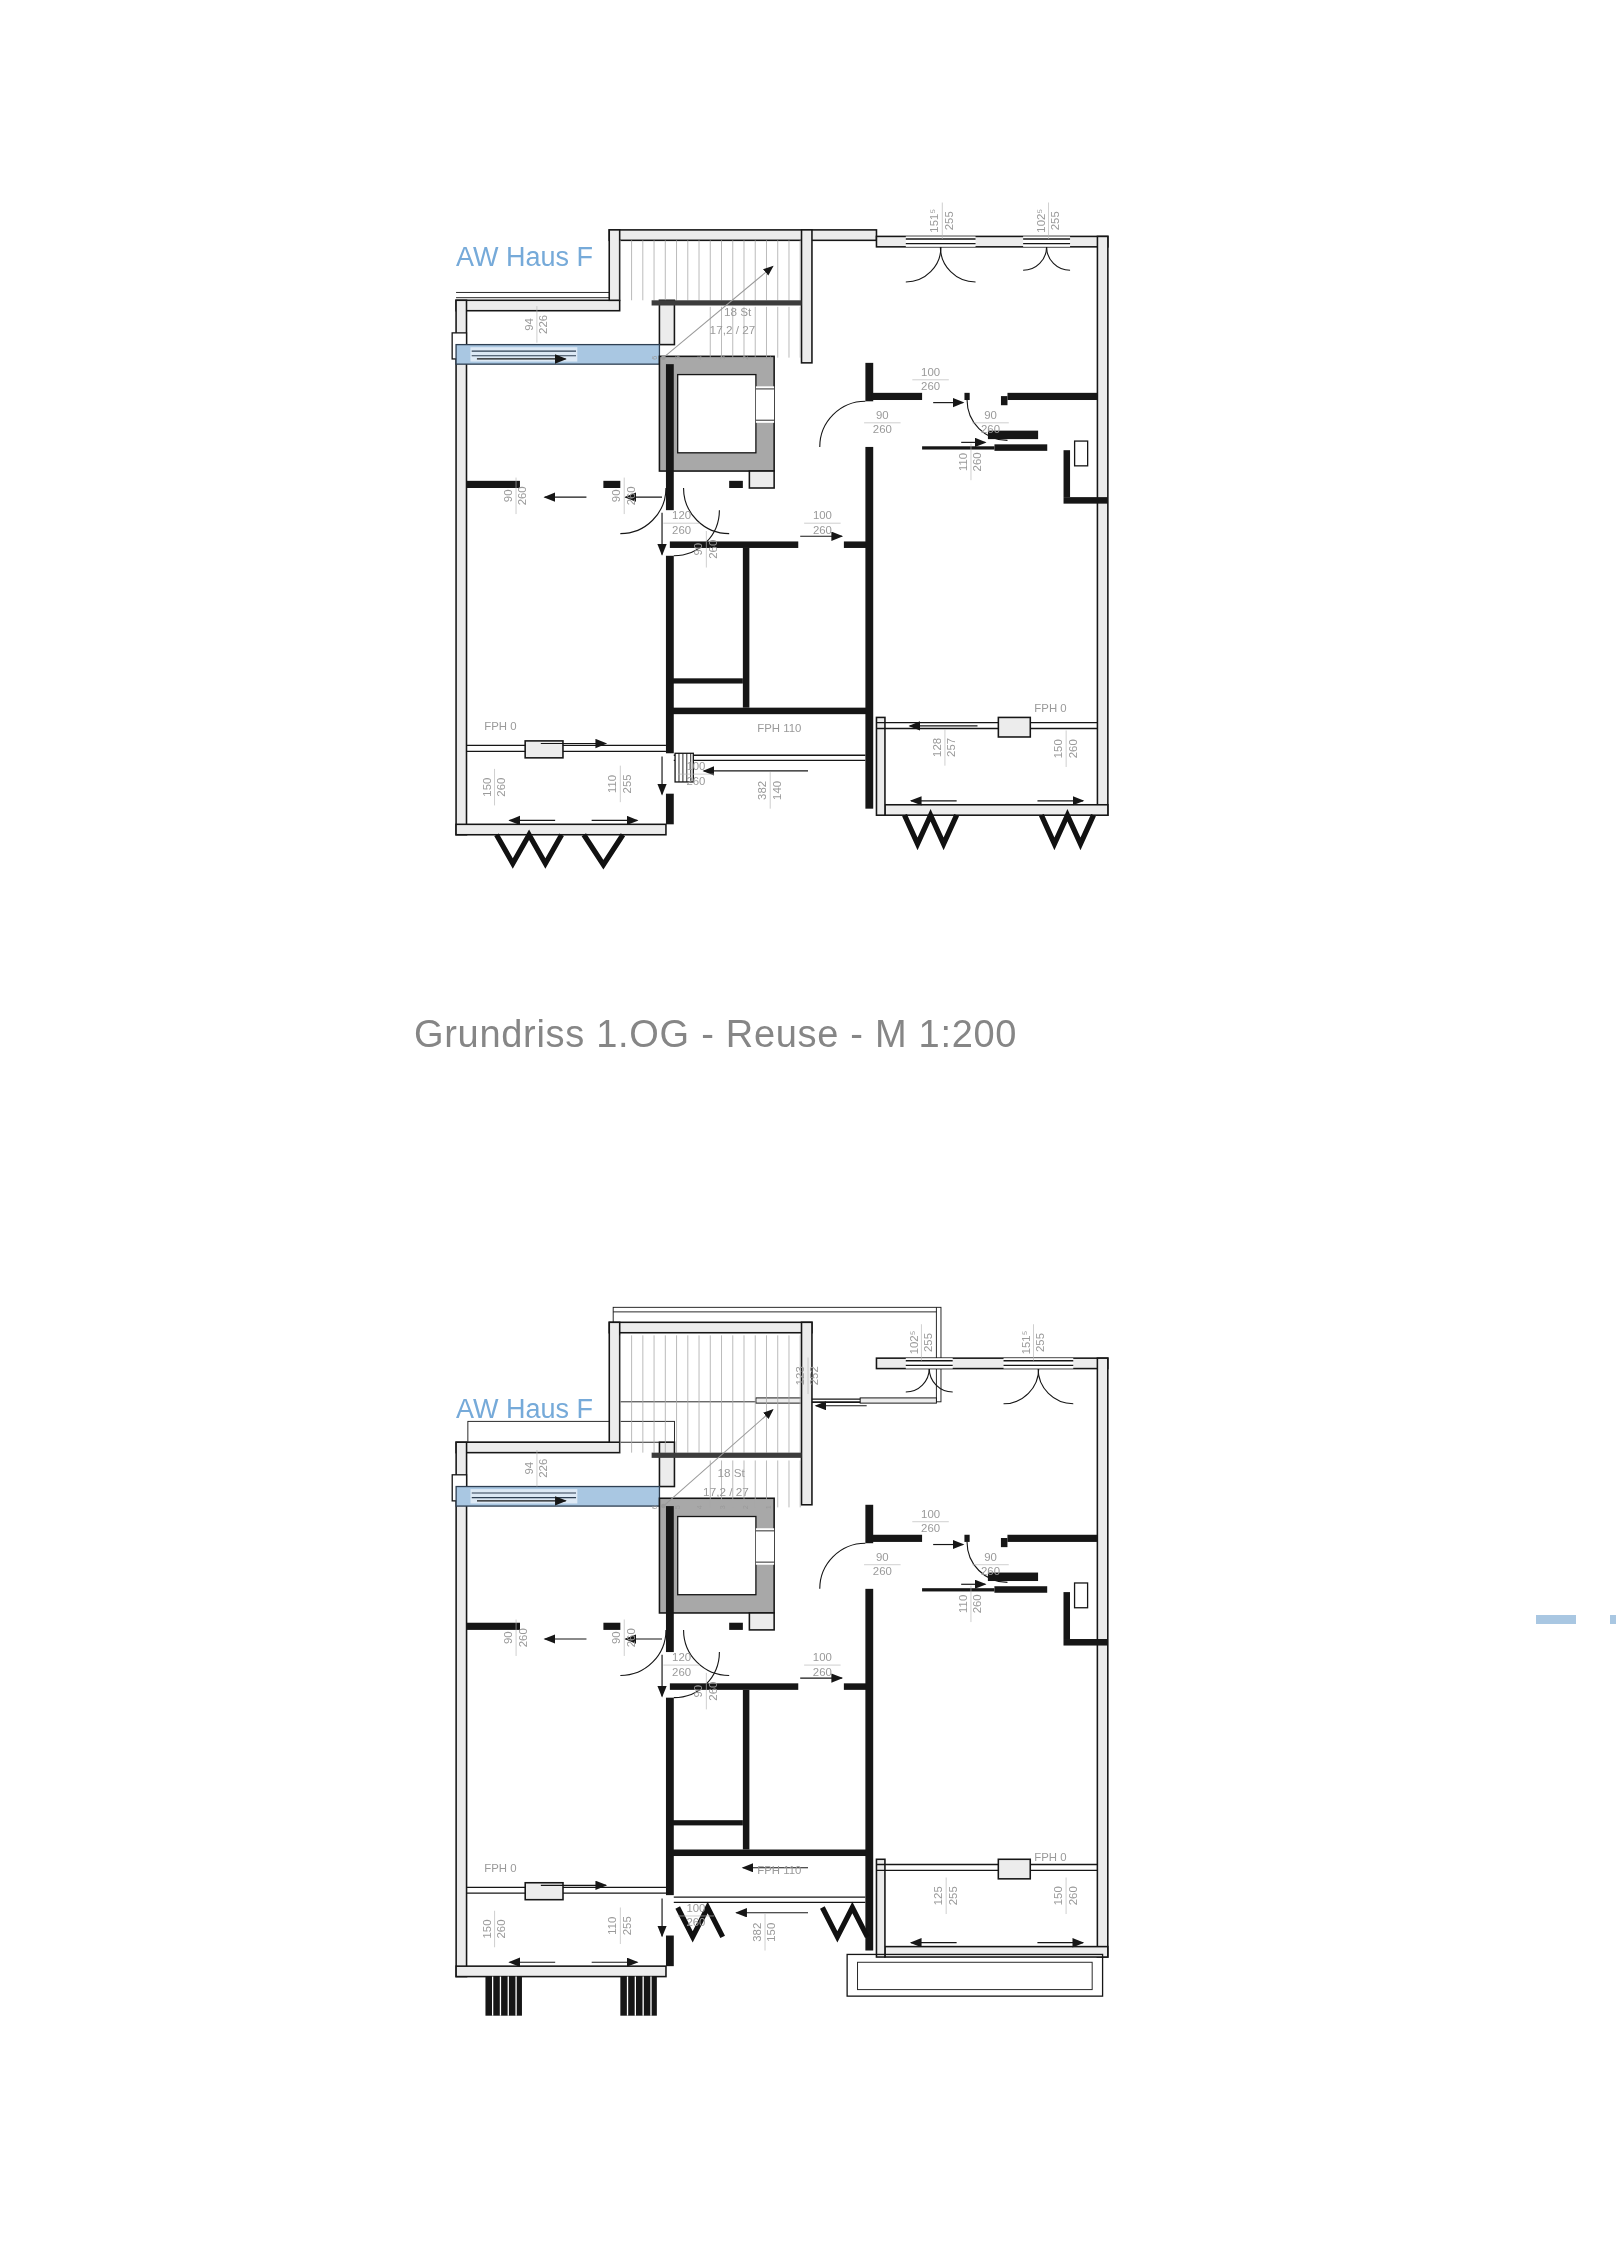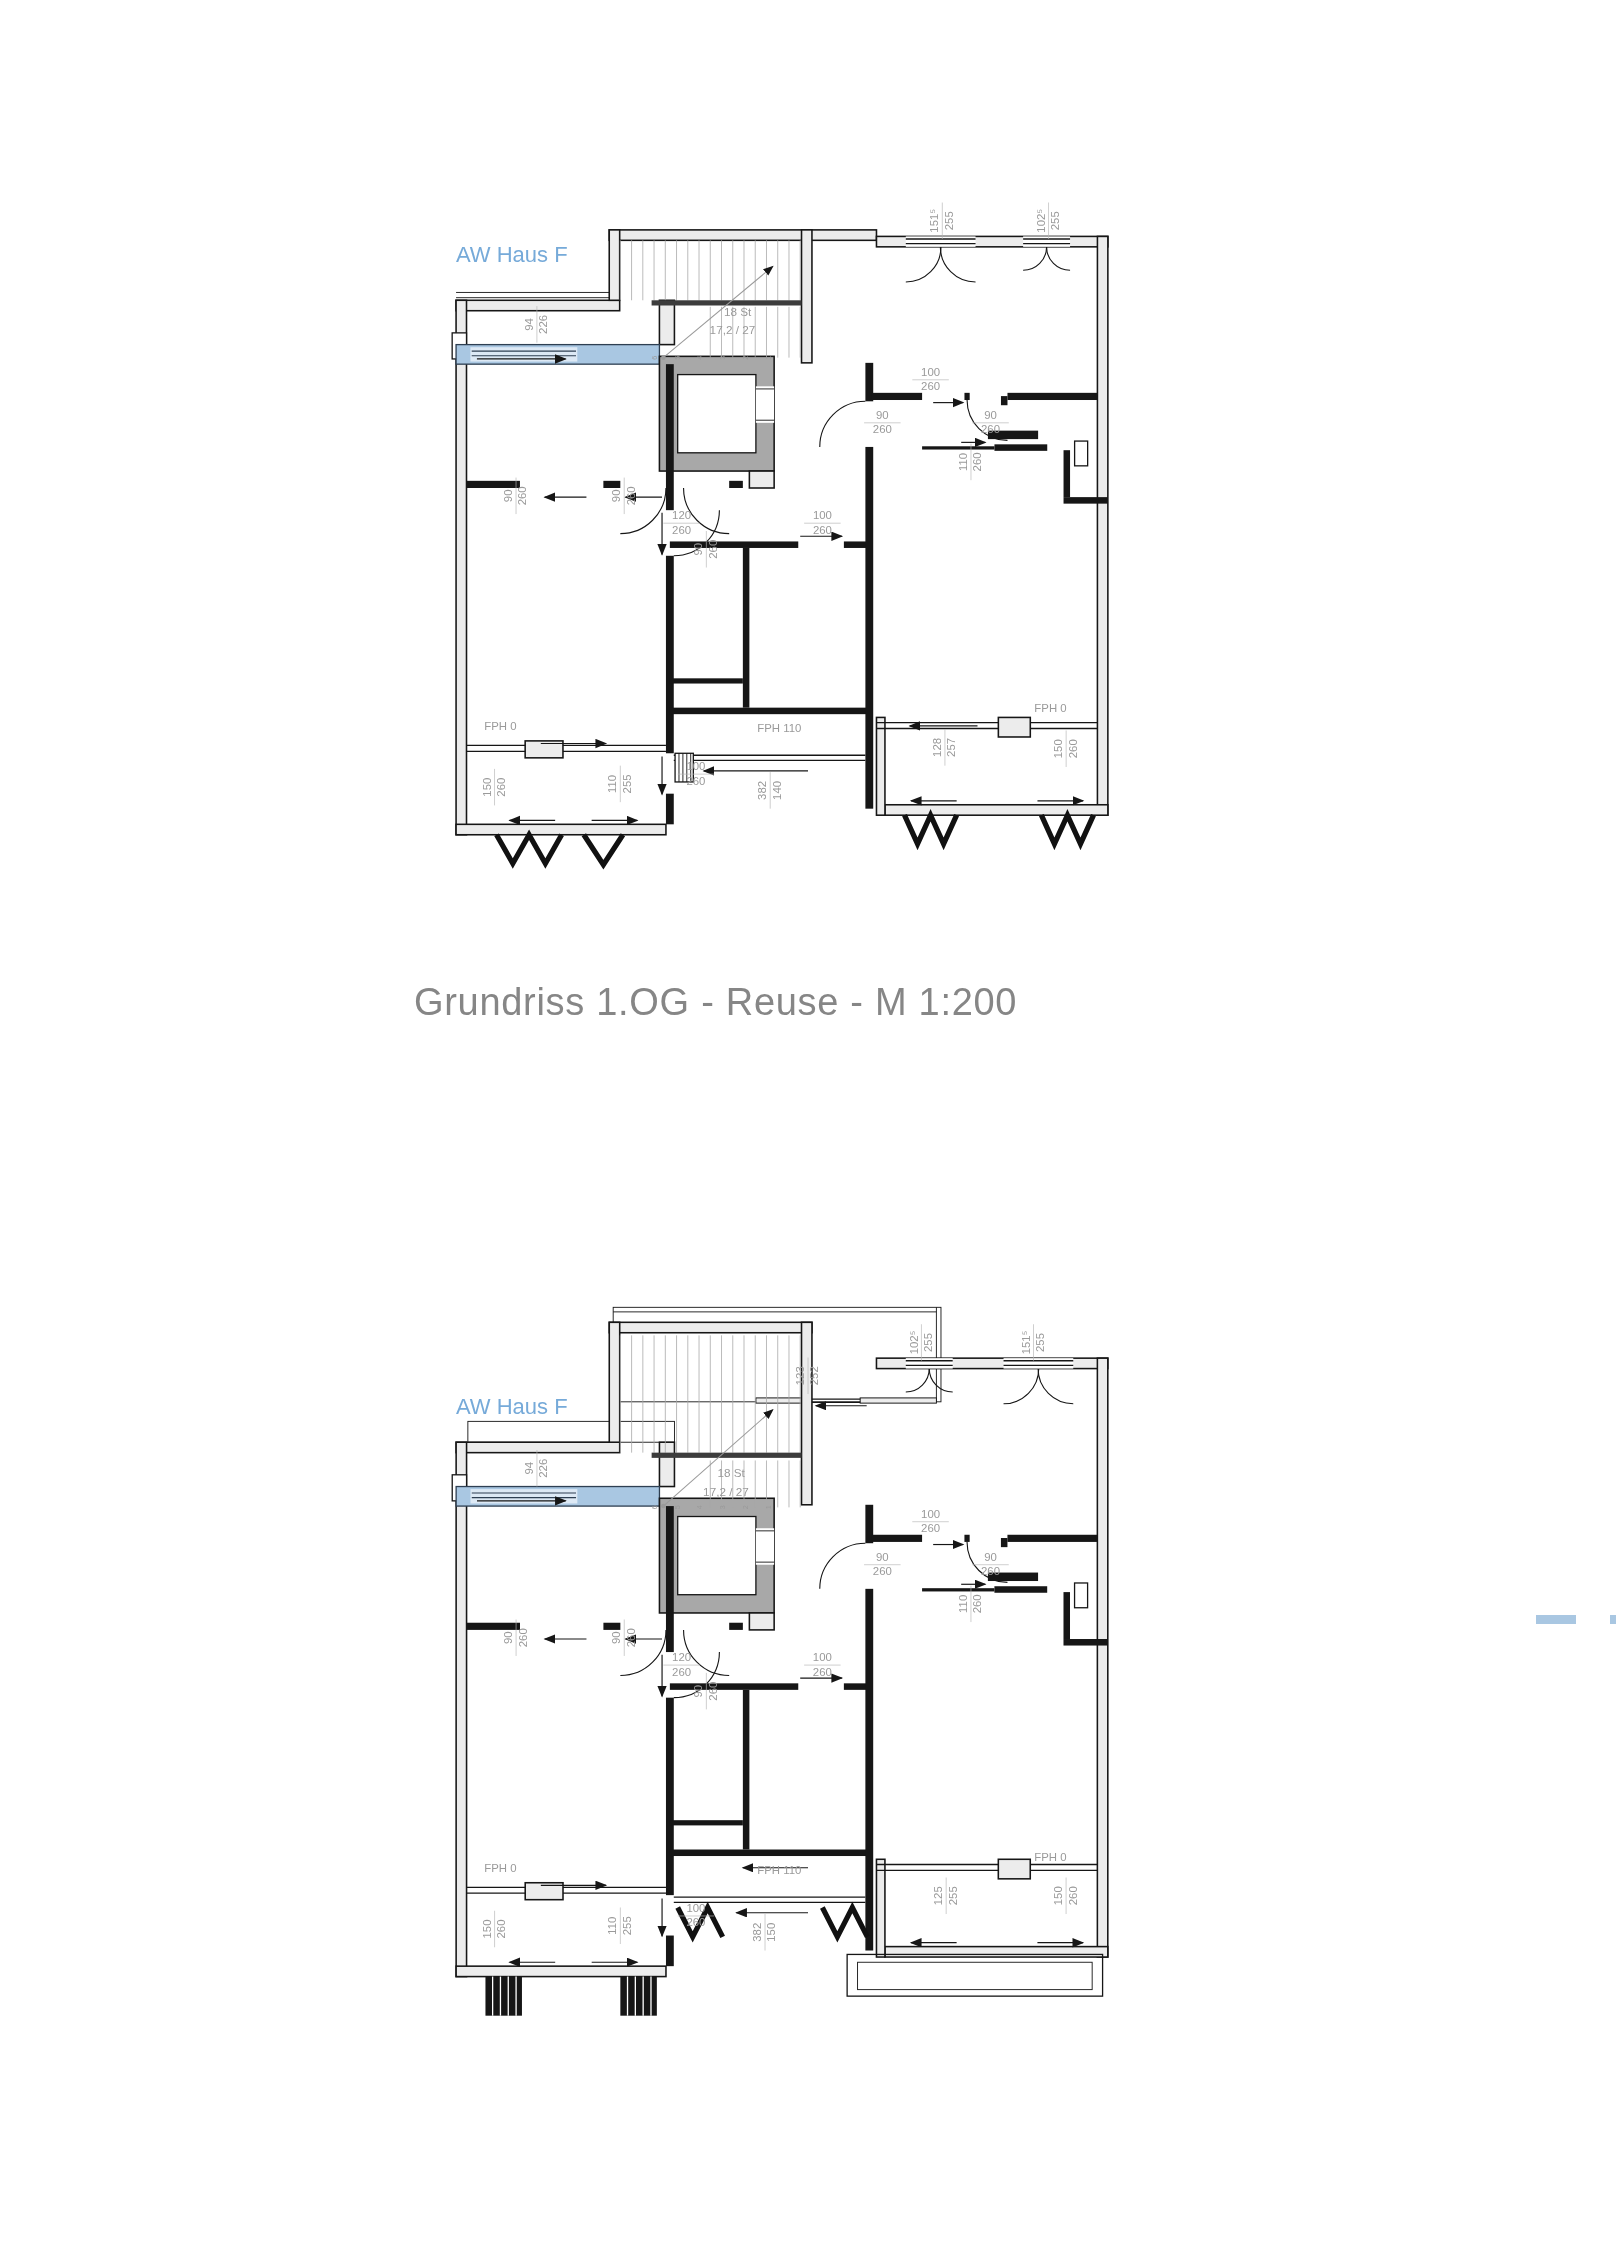--- a/index.html
+++ b/index.html
@@ -1,21 +1,21 @@
 <!DOCTYPE html>
 <html style="font-size:10.4px"><head>
 <meta charset="utf-8">
 <style>
   html,body{margin:0;padding:0;}
   body{width:1617px;height:2261px;background:#ffffff;position:relative;overflow:hidden;
        font-family:"Liberation Sans",sans-serif;}
   .sheet{position:absolute;inset:0;}
   svg{position:absolute;}
-  .caption{position:absolute;color:#868686;font-size:38px;letter-spacing:0.7px;white-space:nowrap;}
-  .houselabel{position:absolute;color:#76aad9;font-size:22px;white-space:nowrap;}
+  .caption{position:absolute;color:#868686;font-size:38px;letter-spacing:0.7px;white-space:nowrap;margin-top:32px;}
+  .houselabel{position:absolute;color:#76aad9;font-size:27px;white-space:nowrap;}
   .edge-dash{position:absolute;background:#a9c7e2;}
   
   .wg{fill:#ececec;stroke:#161616;stroke-width:2.4;}
   .wgt{fill:#ececec;stroke:#161616;stroke-width:1.5;}
   .wb{fill:#161616;stroke:none;}
   .core{fill:#a8a8a8;stroke:#161616;stroke-width:2.4;}
   .cab{fill:#ffffff;stroke:#161616;stroke-width:2;}
   .blue{fill:#a9c7e2;stroke:#2e3f52;stroke-width:2;}
   .bluewin{fill:#dde9f5;stroke:none;}
   .bluel{stroke:#2e3f52;stroke-width:1.6;fill:none;}

